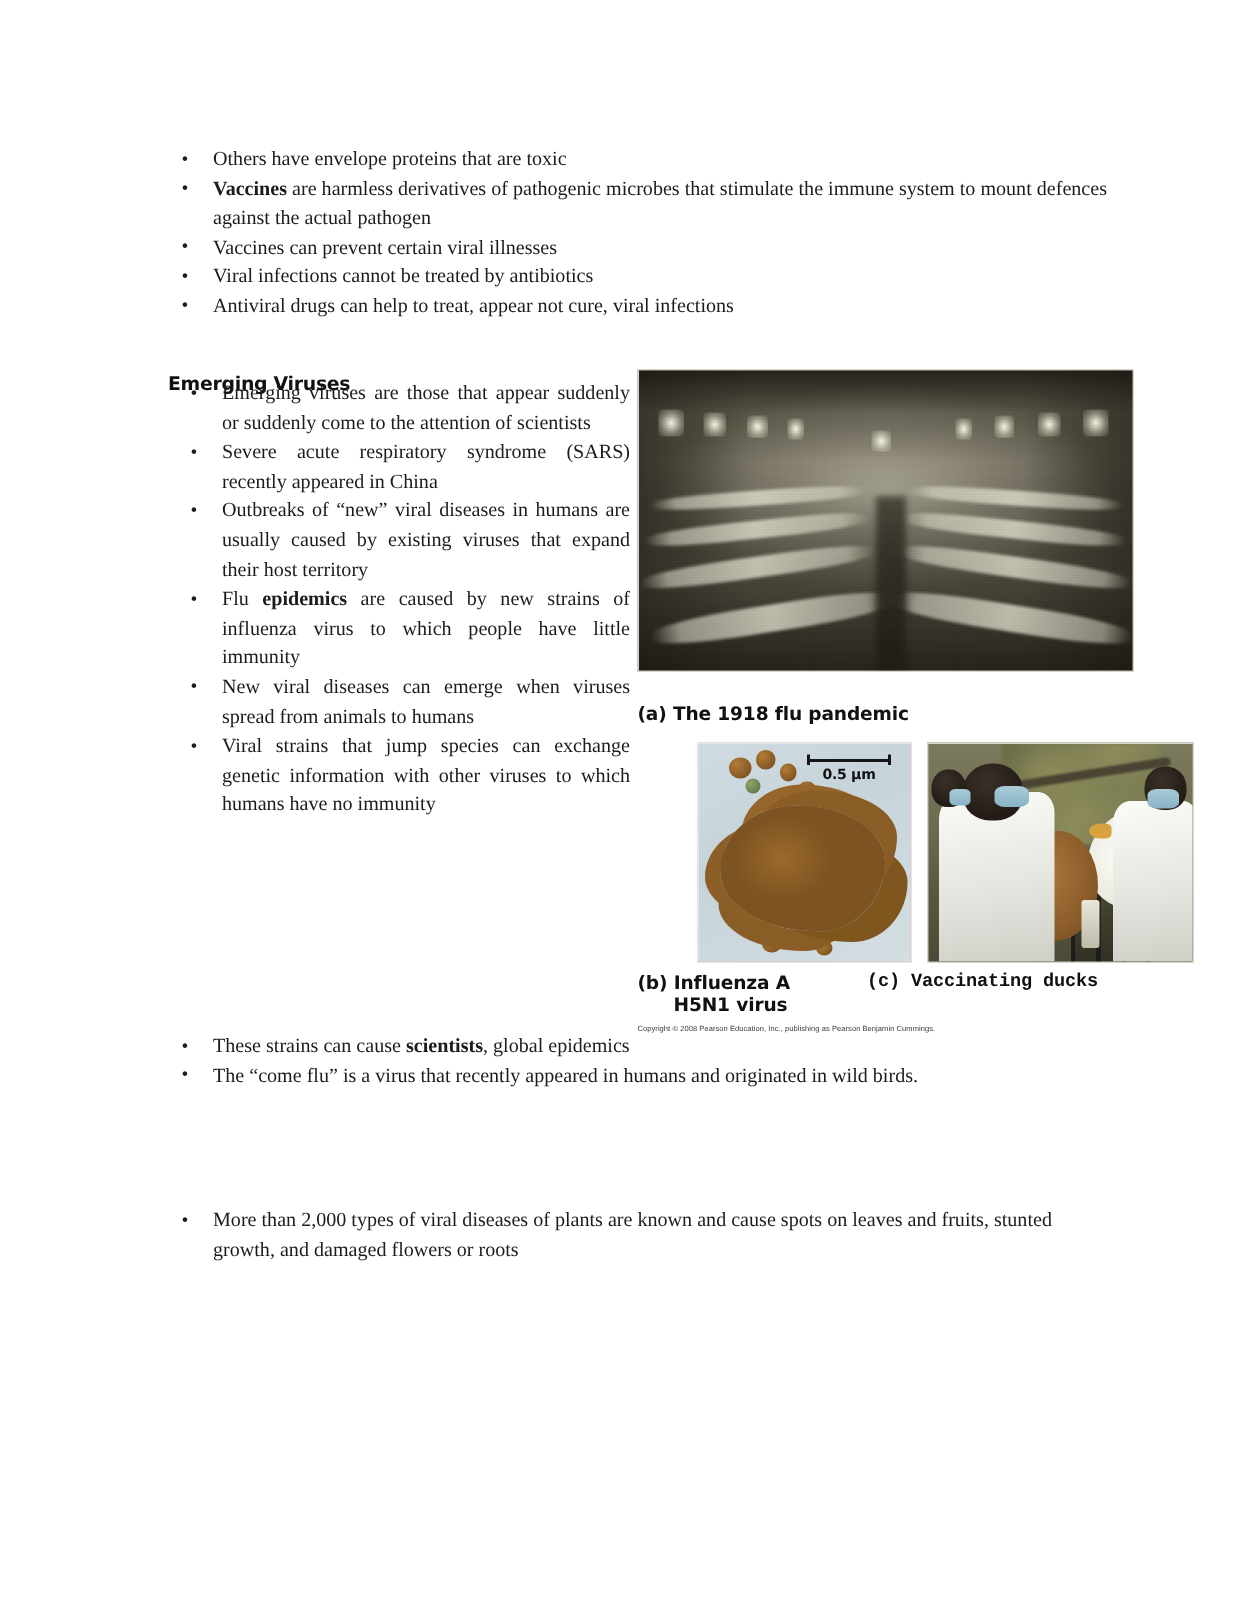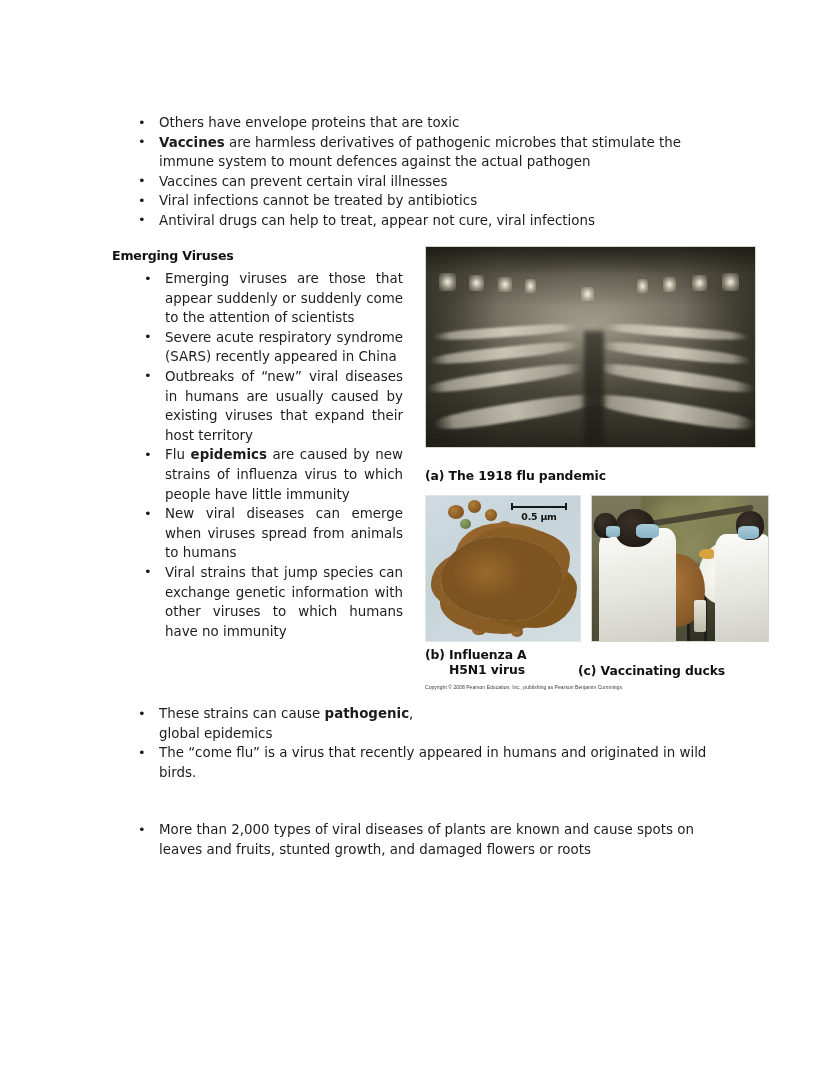--- a/index.html
+++ b/index.html
@@ -24,22 +24,23 @@
     background: #ffffff;
   }
 
   
   .block {
     position: absolute;
   }
 
   ul.bullets {
     list-style: none;
-    margin: 17px;
+    margin: 0;
     padding: 0;
+    font-family: Liberation Serif, serif;
   }
   ul.bullets > li {
     position: relative;
     padding-left: 24px;
     font-size: 13.4px;
     line-height: 19.6px;
     color: #1c1c1c;
     margin: 0 0 0 0;
   }
   ul.bullets > li::before {
@@ -176,28 +177,29 @@
 
   
   #photo-row {
     display: flex;
     gap: 10px;
     margin-top: 12px;
   }
 
   
   #photo-b {
-    width: 156px;
+    width: 143px;
     height: 147px;
     position: relative;
     overflow: hidden;
     background: #fca5a5;
     border: 1px solid #dfe6e8;
     box-sizing: border-box;
     flex: 0 0 auto;
+    margin-left: 40px;
   }
   #photo-b .micro-bg {
     position: absolute; inset: 0;
     background:
       radial-gradient(ellipse 60% 50% at 40% 60%, rgba(190,205,210,0.5), rgba(205,216,221,0) 70%),
       linear-gradient(150deg, #cfdbe0 0%, #c6d4da 40%, #d4dee2 100%);
   }
   #photo-b .blob {
     position: absolute;
     left: 10%;
@@ -423,21 +425,21 @@
       <li><span>Severe acute respiratory syndrome (SARS) recently appeared in China</span></li>
       <li><span>Outbreaks of “new” viral diseases in humans are usually caused by existing viruses that expand their host territory</span></li>
       <li><span>Flu </span><b>epidemics</b><span> are caused by new strains of influenza virus to which people have little immunity</span></li>
       <li><span>New viral diseases can emerge when viruses spread from animals to humans</span></li>
       <li><span>Viral strains that jump species can exchange genetic information with other viruses to which humans have no immunity</span></li>
     </ul>
   </div>
 
   <div class="block" id="emerging-list-wide">
     <ul class="bullets">
-      <li style="width:296px;"><span>These strains can cause </span><b>pathogenic</b><span>, global epidemics</span></li>
+      <li style="width:296px;"><span>These strains can cause </span><b>scientists</b><span>, global epidemics</span></li>
       <li><span>The “come flu” is a virus that recently appeared in humans and originated in wild birds.</span></li>
     </ul>
   </div>
 
   <div class="block" id="plants-list">
     <ul class="bullets">
       <li><span>More than 2,000 types of viral diseases of plants are known and cause spots on leaves and fruits, stunted growth, and damaged flowers or roots</span></li>
     </ul>
   </div>
 
@@ -508,20 +510,20 @@
         <div class="bottle"></div>
       </div>
 
     </div>
 
     <div class="caption-row">
       <div class="caption-b fig-caption" style="margin-top:0;">
         <span>(b) Influenza A</span>
         <span class="ind">H5N1 virus</span>
       </div>
-      <div class="caption-c fig-caption" style="margin-top:16px;">(c) Vaccinating ducks</div>
+      <div class="caption-c fig-caption" style="margin-top:0;font-family:Liberation Mono, monospace;">(c) Vaccinating ducks</div>
     </div>
 
     <div id="copyright">Copyright © 2008 Pearson Education, Inc., publishing as Pearson Benjamin Cummings.</div>
 
   </div>
 
 </div>
 
 </body></html>

